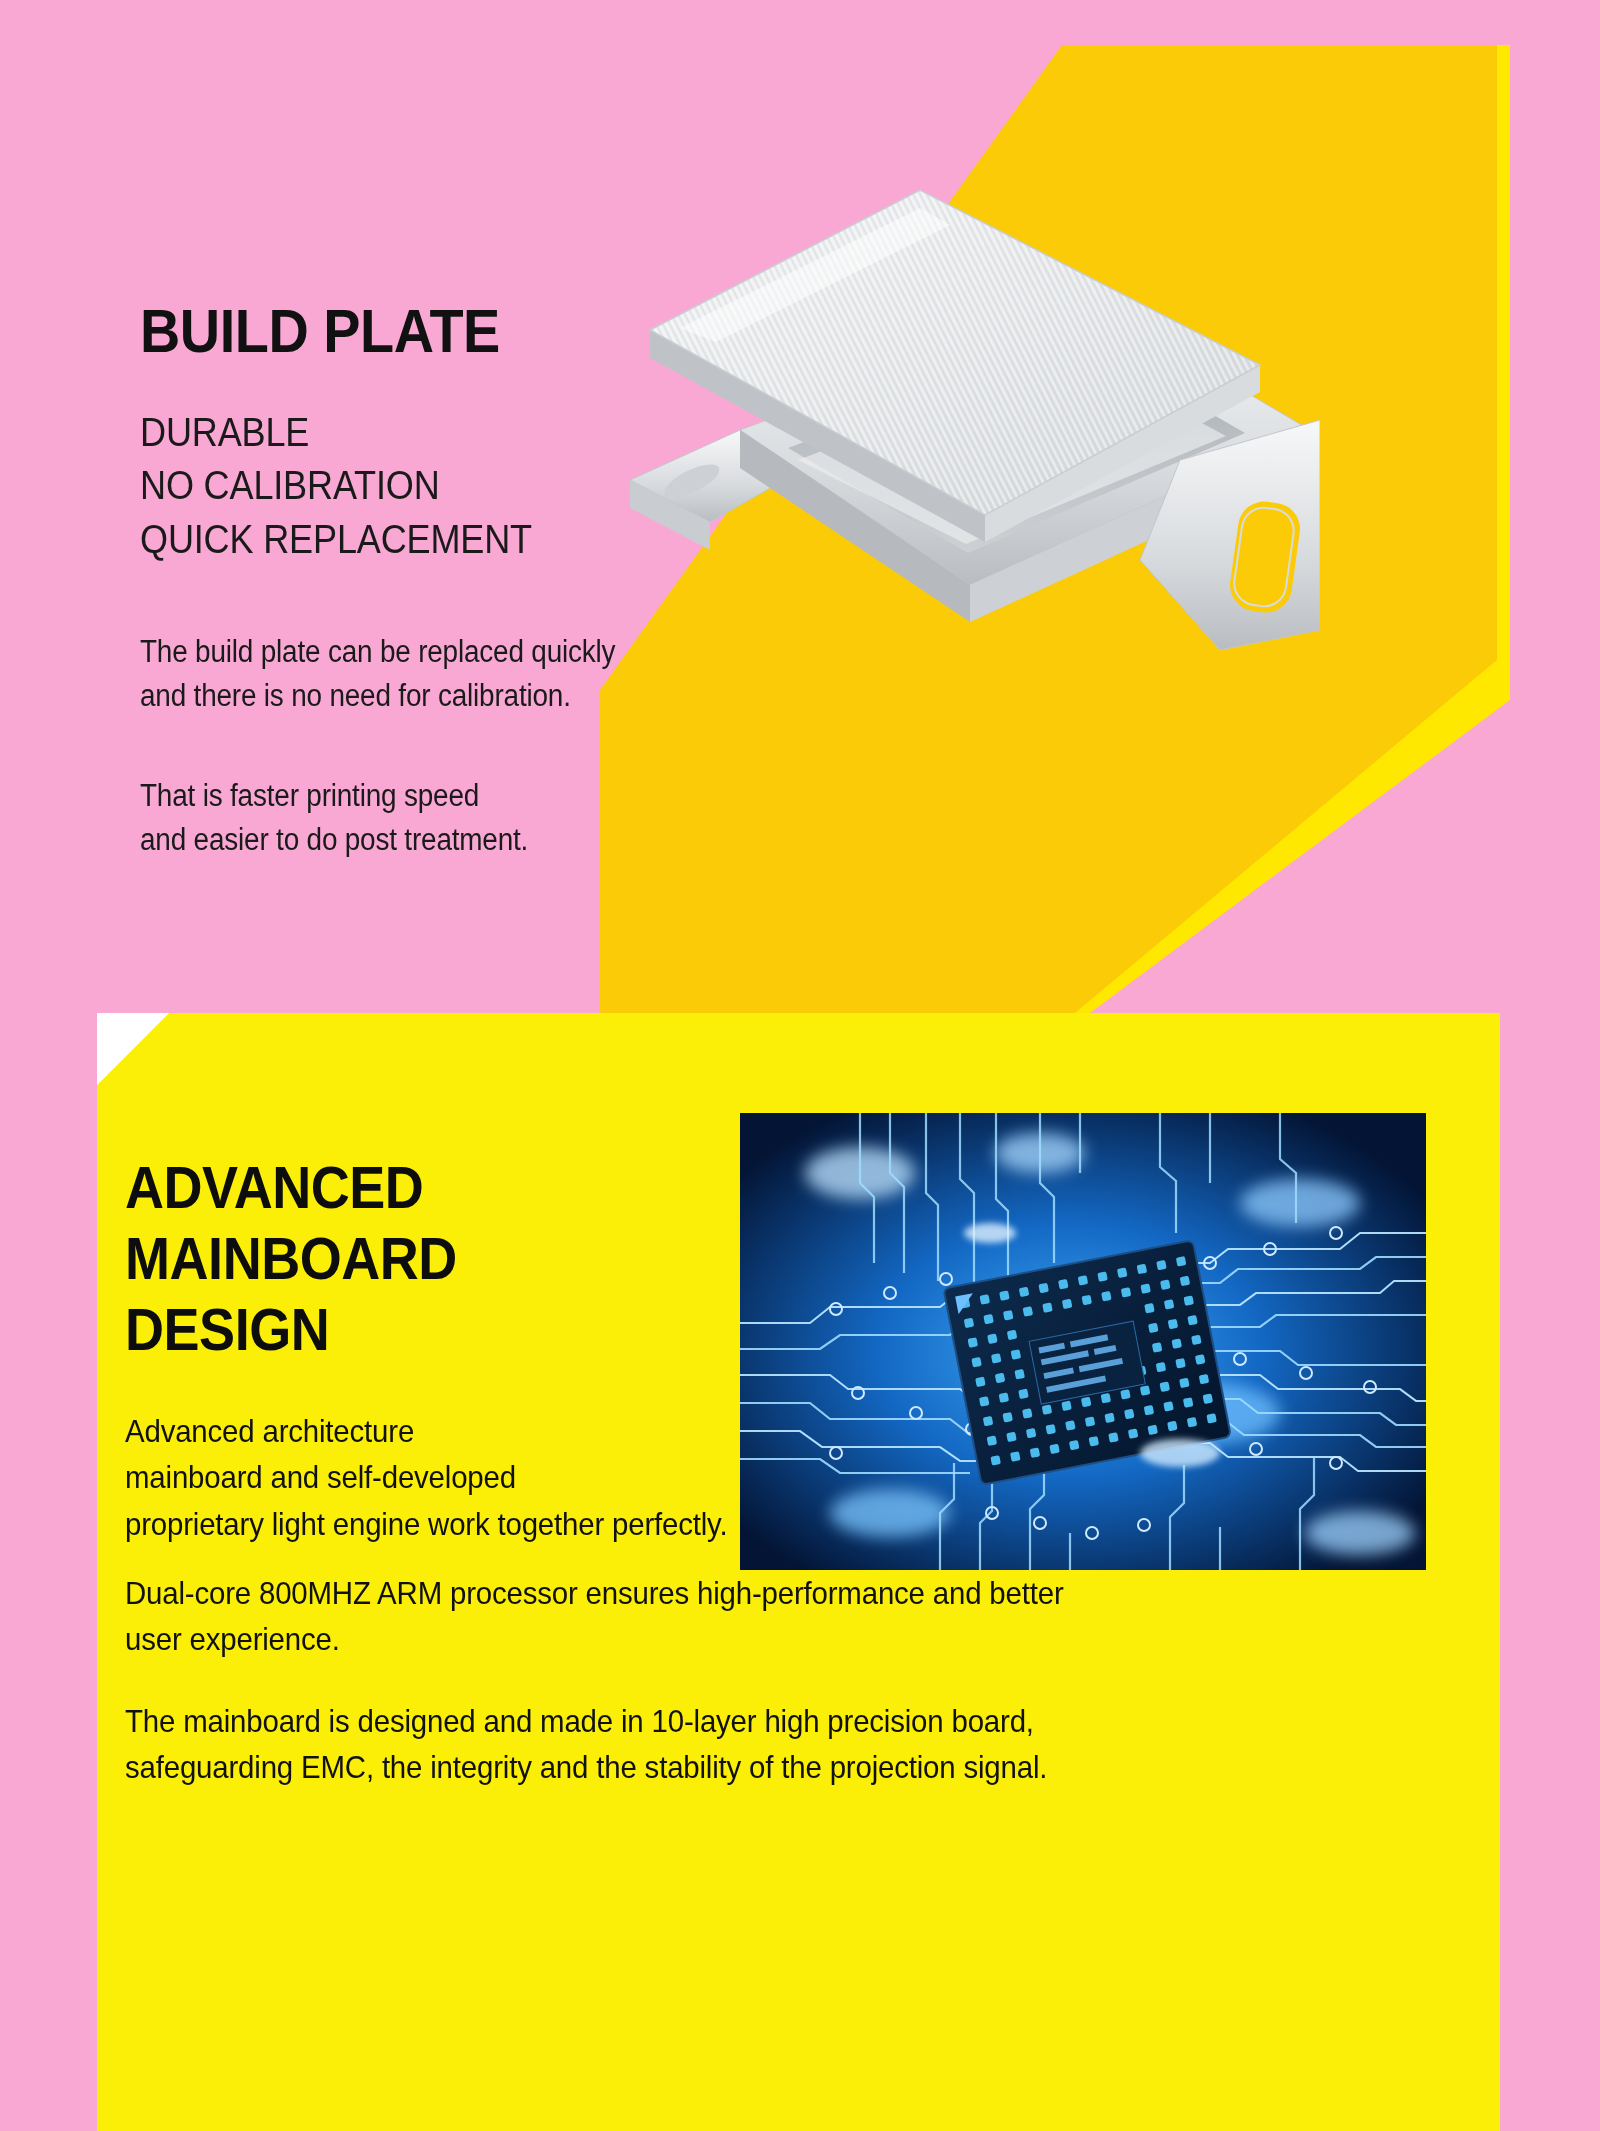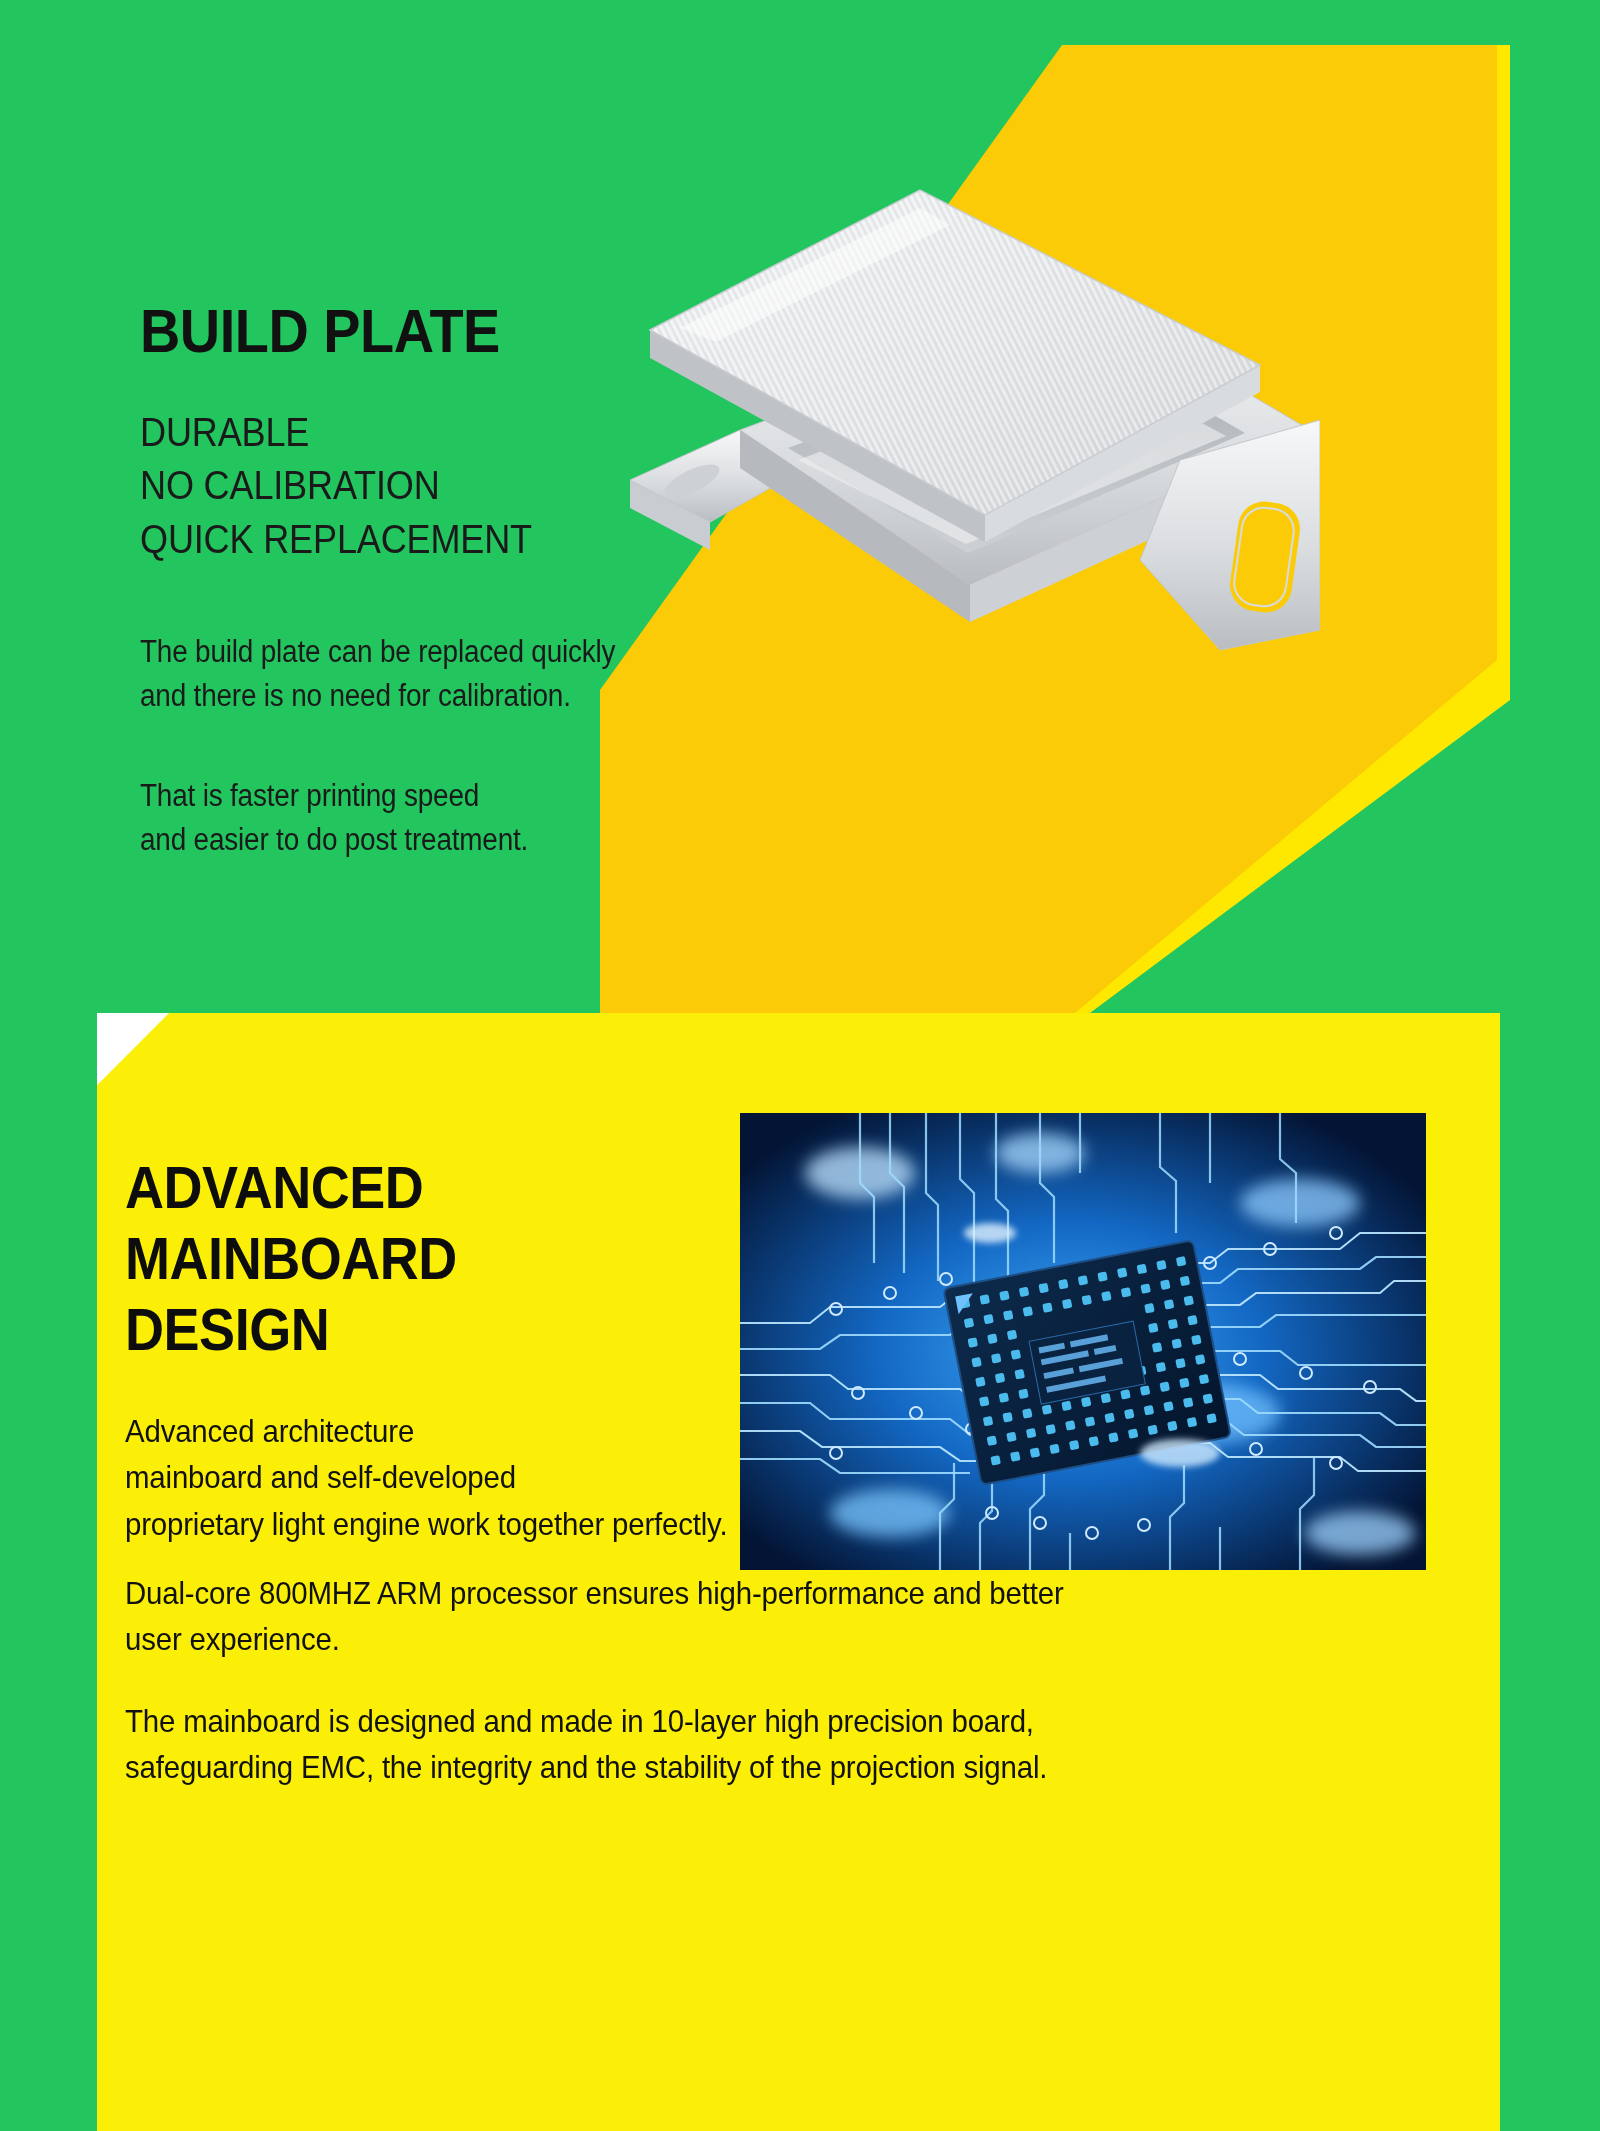--- a/index.html
+++ b/index.html
@@ -5,21 +5,21 @@
   * { margin:0; padding:0; box-sizing:border-box; }
   html,body { background:#ffffff; }
   body {
     width:1600px; height:2131px;
     position:relative; overflow:hidden;
     font-family:"Liberation Sans", sans-serif;
     -webkit-font-smoothing:antialiased;
   }
 
   
-  #page { position:absolute; inset:0; background:#22c55e; }
+  #page { position:absolute; inset:0; background:#f9a8d4; }
 
   
   .top-chev-wrap{
     position:absolute; left:0; top:0; width:1600px; height:1020px;
     overflow:hidden; z-index:1;
   }
   .chev-svg{ position:absolute; left:0; top:0; }
 
   
   .top-text{ position:absolute; left:140px; top:300px; z-index:5; width:640px; }

